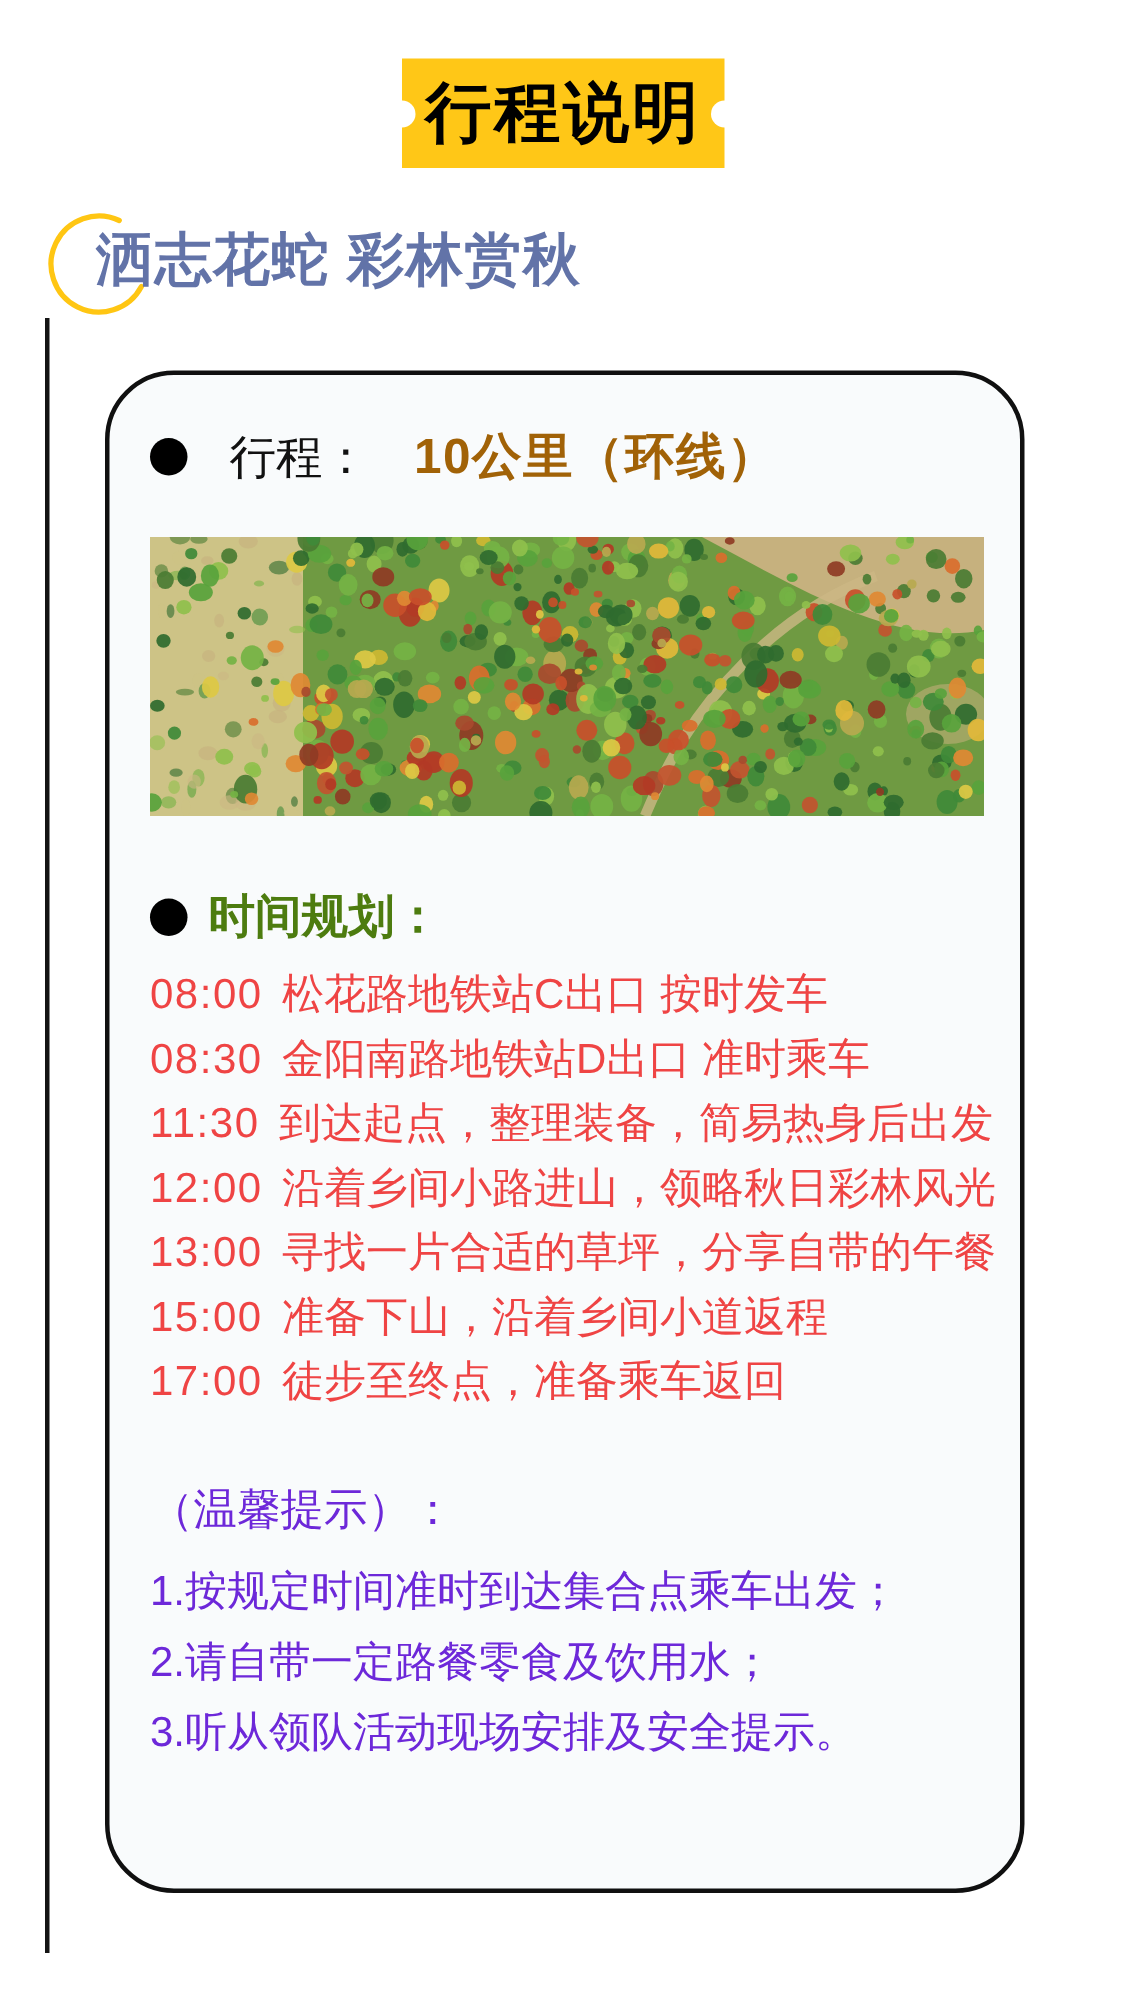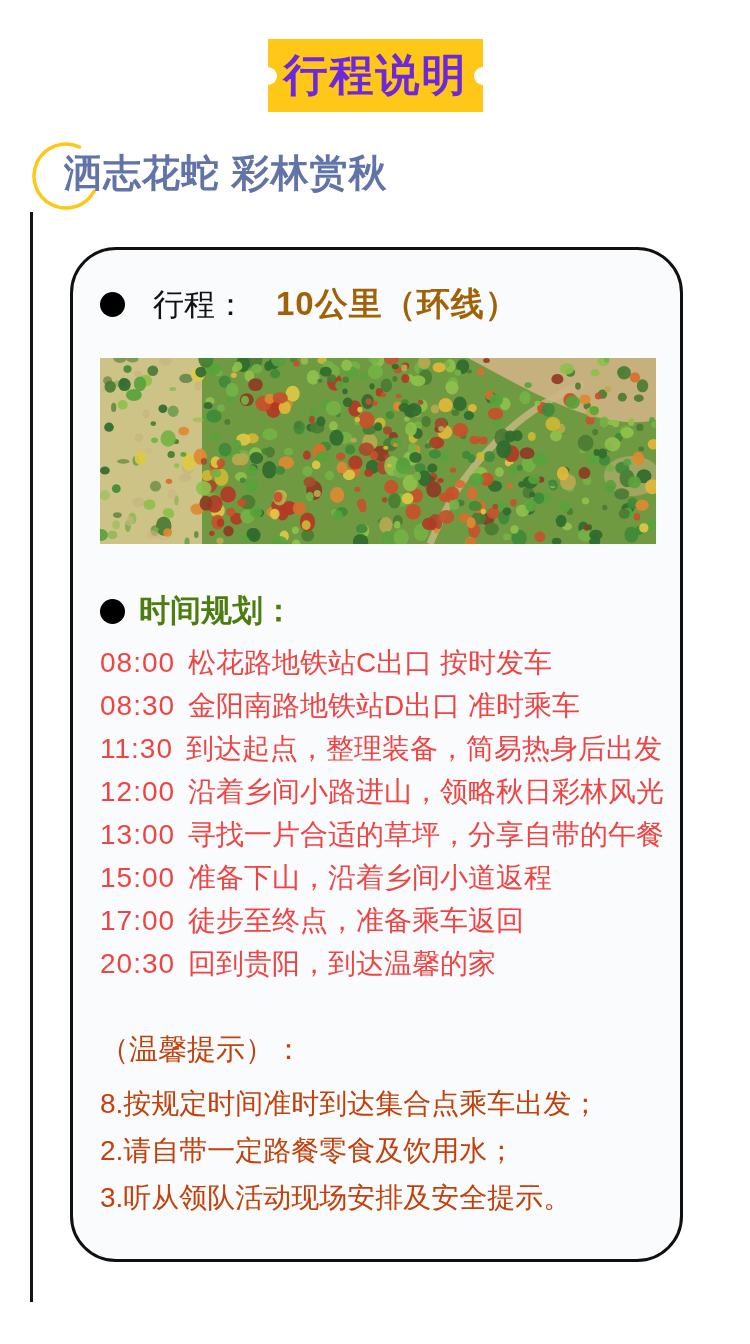--- a/index.html
+++ b/index.html
@@ -5,21 +5,21 @@
   html,body{margin:0;padding:0;background:#ffffff;}
   .page{
     position:relative;width:750px;height:1344px;background:#ffffff;
     font-family:"Liberation Sans","DejaVu Sans",sans-serif;overflow:hidden;
   }
   .side-line{position:absolute;left:30px;top:212px;width:3px;height:1090px;background:#141414;}
 
   
   .ribbon{position:absolute;left:268px;top:39px;width:215px;height:73px;background:#FFC717;
           display:flex;align-items:center;justify-content:center;}
-  .ribbon-text{font-size:44px;font-weight:700;color:#6d28d9;letter-spacing:2px;white-space:nowrap;}
+  .ribbon-text{font-size:44px;font-weight:700;color:#000000;letter-spacing:2px;white-space:nowrap;}
   .notch{position:absolute;width:18px;height:18px;background:#ffffff;border-radius:50%;top:50%;transform:translateY(-50%);}
   .notch-l{left:-9px;}
   .notch-r{right:-9px;}
 
   
   .subtitle-circle{position:absolute;left:31px;top:139px;}
   .subtitle{position:absolute;left:64px;top:148px;font-size:38px;font-weight:700;color:#6273A8;white-space:nowrap;letter-spacing:1px;}
 
   
   .card{position:absolute;left:70px;top:247px;width:613px;height:1015px;box-sizing:border-box;
@@ -28,21 +28,21 @@
   .bullet{width:25px;height:25px;background:#000;border-radius:50%;flex:0 0 auto;}
   .route-row{display:flex;align-items:center;gap:28px;margin-top:2px;}
   .route-label{font-size:31px;color:#111;white-space:nowrap;}
   .route-value{font-size:33px;font-weight:700;color:#a16207;white-space:nowrap;letter-spacing:1px;margin-left:2px;}
   .photo{width:556px;height:186px;margin-top:31px;overflow:hidden;line-height:0;background:#6f9a42;}
   .sched-header{display:flex;align-items:center;gap:14px;margin-top:46px;}
   .sched-title{font-size:31px;font-weight:700;color:#4d7c0f;white-space:nowrap;}
   .sched-list{margin-top:17px;}
   .sched-row{display:flex;gap:13px;font-size:28px;color:#ef4444;margin-bottom:15px;line-height:28px;white-space:nowrap;}
   .sched-time{letter-spacing:1px;flex:0 0 auto;}
-  .tips{margin-top:52px;color:#c2410c;}
+  .tips{margin-top:52px;color:#6d28d9;}
   .tips-title{font-size:29px;margin-bottom:19px;white-space:nowrap;}
   .tips-item{font-size:28px;margin-bottom:18px;line-height:29px;white-space:nowrap;}
 </style>
 </head>
 <body>
 
 <div class="page">
 
   <div class="side-line"></div>
 
@@ -668,27 +668,23 @@
         <span class="sched-text">寻找一片合适的草坪，分享自带的午餐</span>
       </div>
       <div class="sched-row">
         <span class="sched-time">15:00</span>
         <span class="sched-text">准备下山，沿着乡间小道返程</span>
       </div>
       <div class="sched-row">
         <span class="sched-time">17:00</span>
         <span class="sched-text">徒步至终点，准备乘车返回</span>
       </div>
-      <div class="sched-row">
-        <span class="sched-time">20:30</span>
-        <span class="sched-text">回到贵阳，到达温馨的家</span>
-      </div>
     </div>
 
     <div class="tips">
       <div class="tips-title">（温馨提示）：</div>
-      <div class="tips-item">8.按规定时间准时到达集合点乘车出发；</div>
+      <div class="tips-item">1.按规定时间准时到达集合点乘车出发；</div>
       <div class="tips-item">2.请自带一定路餐零食及饮用水；</div>
       <div class="tips-item">3.听从领队活动现场安排及安全提示。</div>
     </div>
 
   </div>
 </div>
 
 </body></html>

